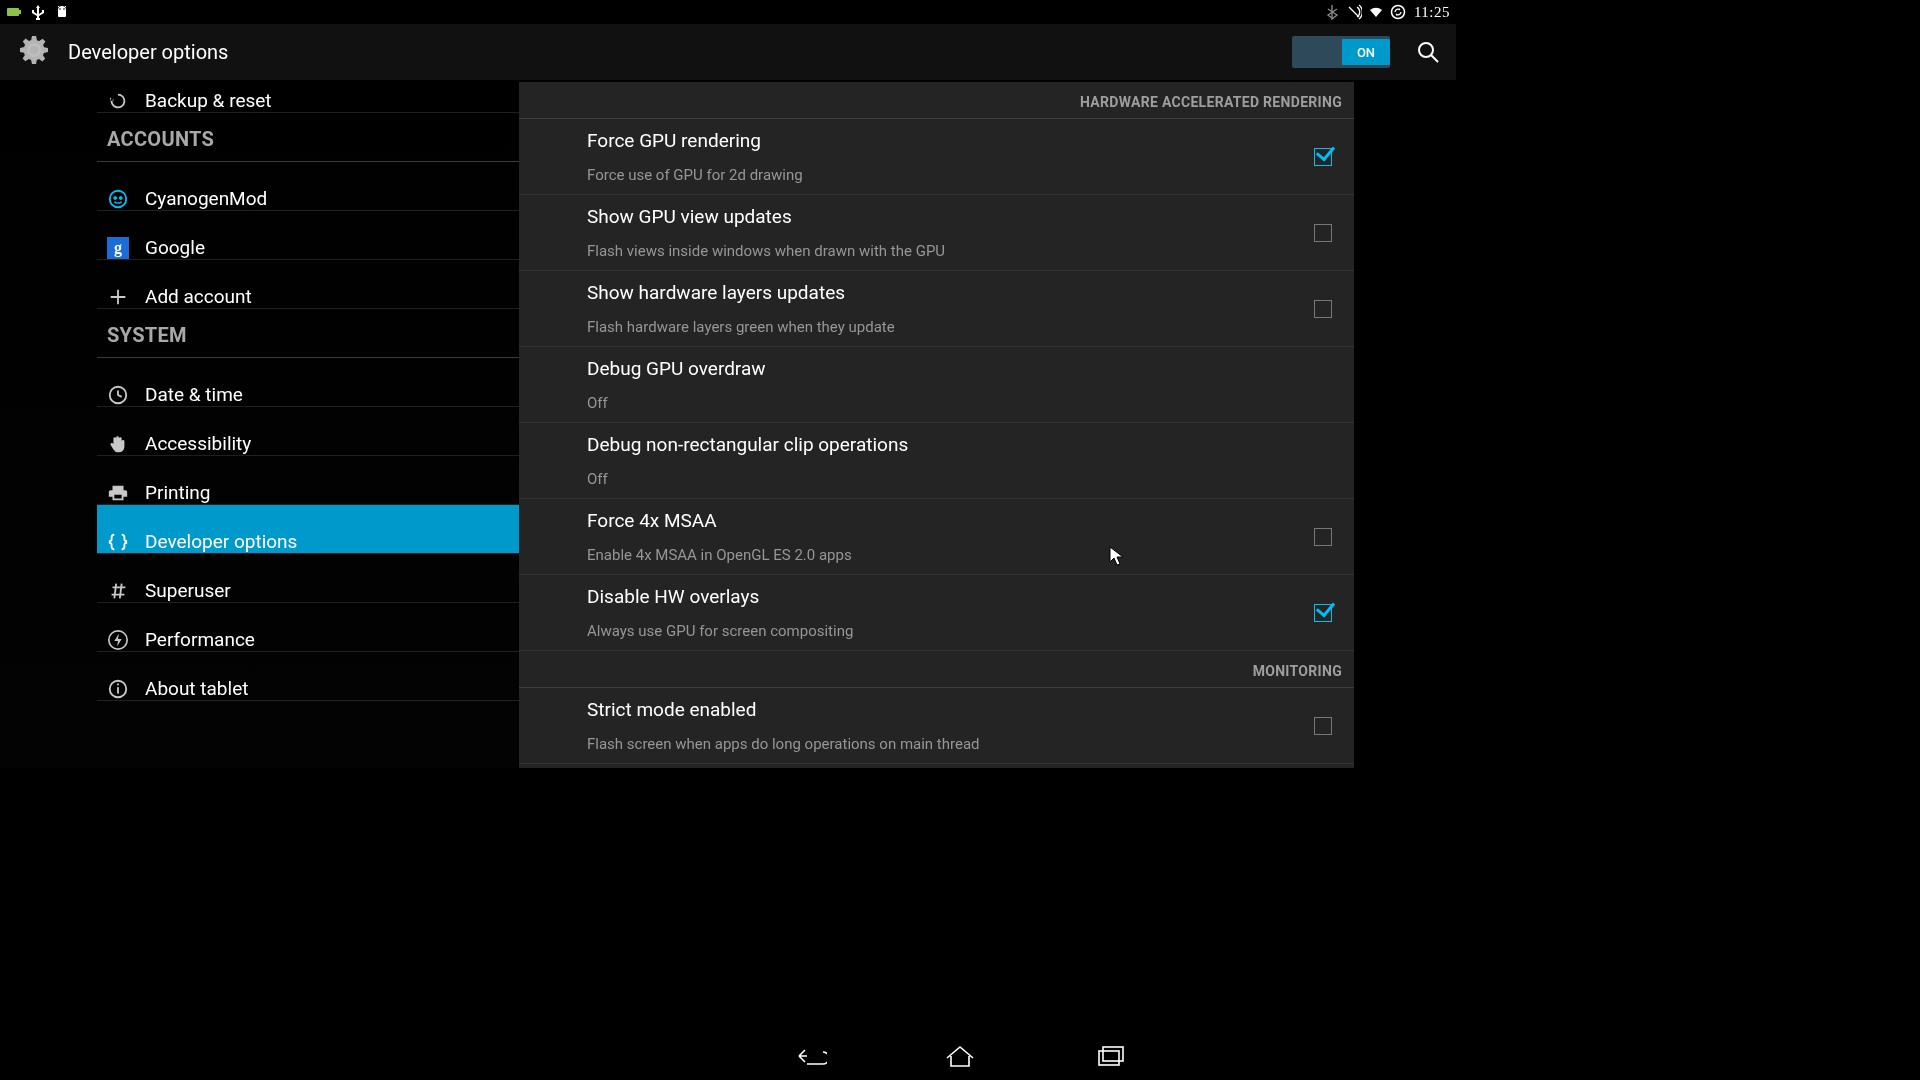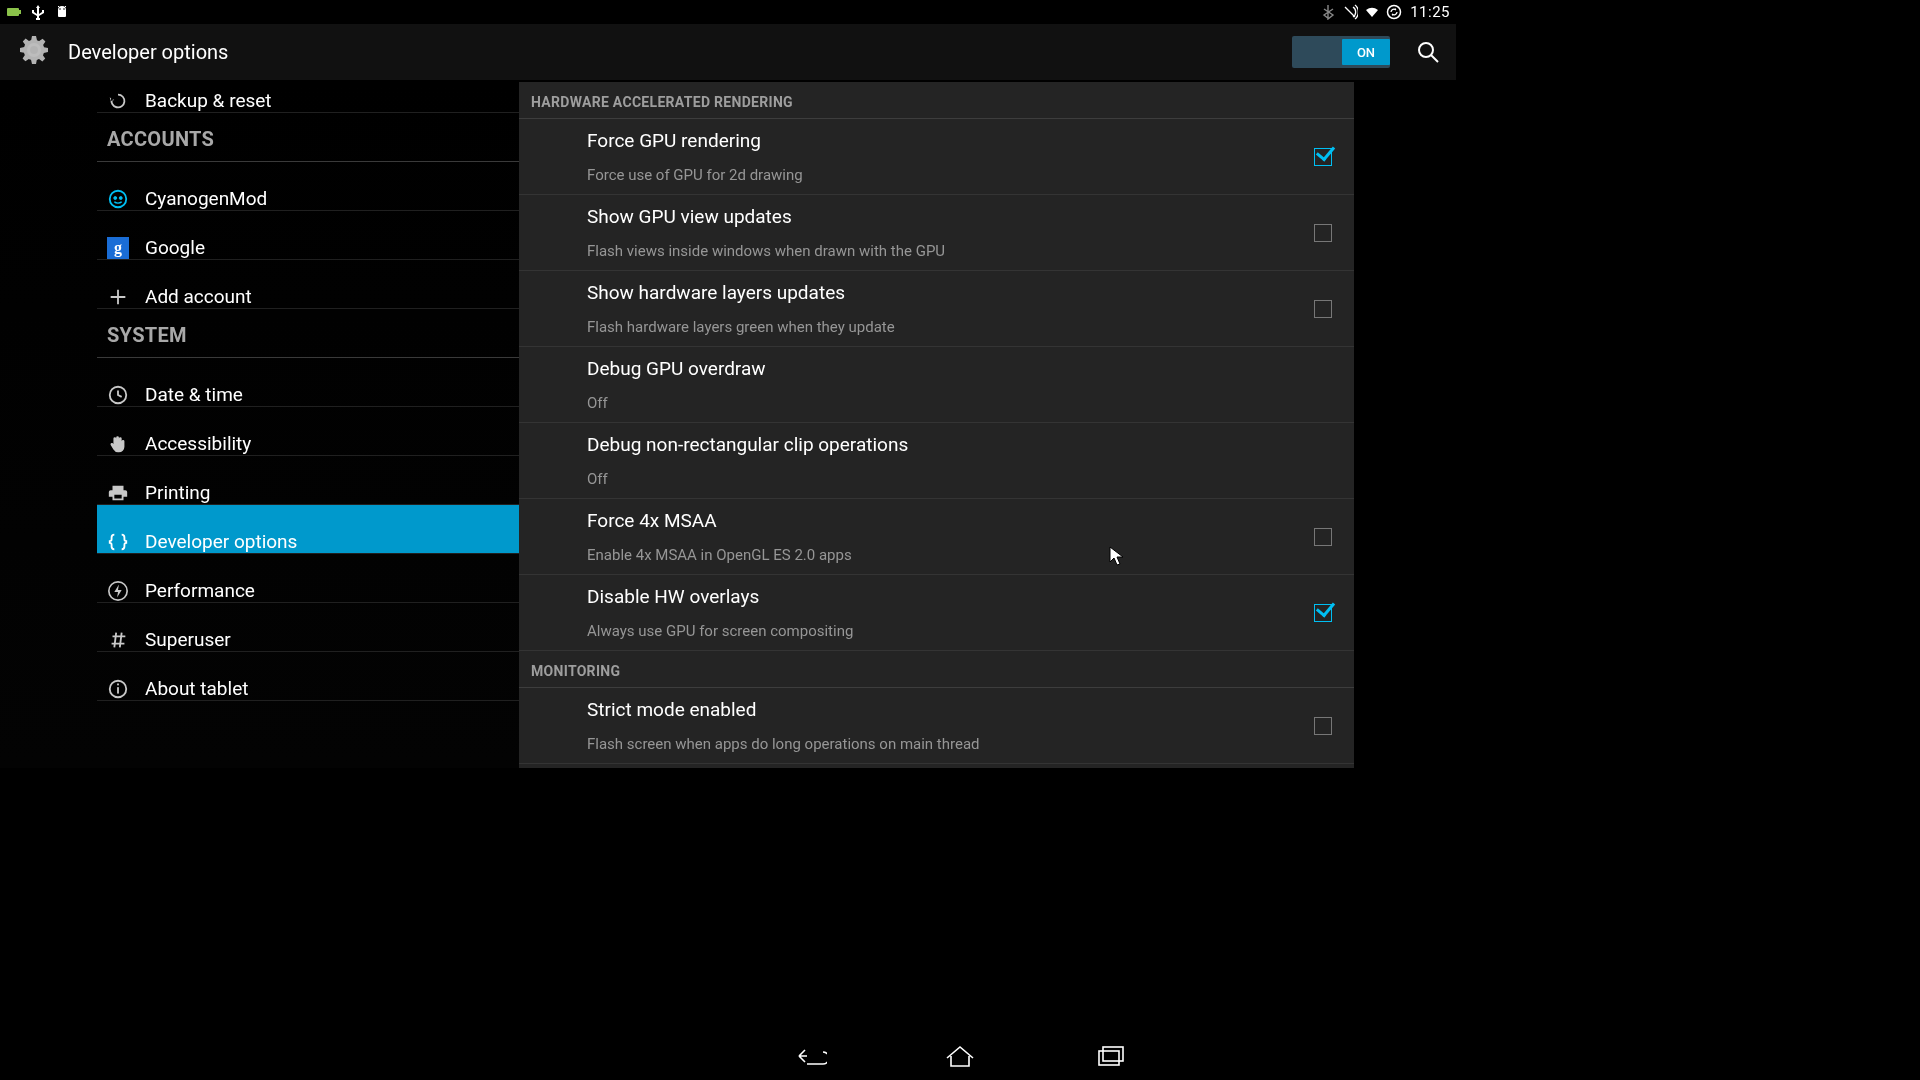--- a/index.html
+++ b/index.html
@@ -2,21 +2,21 @@
 <html><head>
 <meta charset="utf-8">
 <style>
 * { margin:0; padding:0; box-sizing:border-box; font-family:"Roboto","Helvetica Neue",Arial,sans-serif; -webkit-font-smoothing:antialiased; }
 html,body { width:1456px; height:816px; background:#000; color:#fff; overflow:hidden; }
 
 
 .status-bar { height:24px; background:#000; display:flex; align-items:center; justify-content:space-between; padding:0 6px; font-size:13px; color:#fff; }
 .status-left { display:flex; gap:8px; align-items:center; }
 .status-right { display:flex; gap:6px; align-items:center; }
-.status-right .clock { font-size:15px; letter-spacing:0.5px; margin-left:2px; color:#fff; }
+.status-right .clock { font-size:15px; letter-spacing:0.5px; margin-left:2px; color:#fff;font-family:Liberation Serif, serif; }
 .sb-ico { width:16px; height:16px; display:inline-flex; align-items:center; justify-content:center; }
 .sb-ico svg { width:16px; height:16px; fill:#fff; }
 .sb-ico.dim svg { fill:#888; }
 
 
 .action-bar { height:58px; background:#111; display:flex; align-items:center; justify-content:space-between; padding:0 14px 0 14px; border-bottom:2px solid #000; }
 .ab-left { display:flex; align-items:center; gap:14px; }
 .ab-title { font-size:20px; color:#fff; font-weight:400; }
 .ab-right { display:flex; align-items:center; gap:24px; }
 .ab-switch { width:98px; height:32px; background:#2e4a5a; border-radius:2px; position:relative; display:flex; align-items:center; justify-content:flex-end; }
@@ -36,21 +36,21 @@
 .side-item .icon svg { width:22px; height:22px; fill:#c8c8c8; }
 .side-item .label { font-size:19px; color:#fff; font-weight:400; }
 .side-item.selected { background:#0099cc; }
 .side-item.selected .label { color:#fff; }
 .side-item.selected .icon svg { fill:#fff; }
 .cyan-ico svg { fill:#00bff3 !important; stroke:#00bff3; }
 .google-ico { width:22px; height:22px; background:#1a6dd6; color:#fff; font-family:Georgia,serif; font-weight:700; font-size:16px; display:flex; align-items:center; justify-content:center; }
 
 
 .detail { flex:1; background:#242424; margin-right:102px; overflow:hidden; position:relative; }
-.det-header { font-size:14px; font-weight:700; color:#9e9e9e; padding:12px 12px 8px 12px; letter-spacing:0.3px; border-bottom:1px solid #3d3d3d; }
+.det-header { font-size:14px; font-weight:700; color:#9e9e9e; padding:12px 12px 8px 12px; letter-spacing:0.3px; border-bottom:1px solid #3d3d3d;text-align:right; }
 .det-item { display:flex; align-items:center; padding:10px 22px 10px 68px; border-bottom:1px solid #343434; min-height:62px; cursor:pointer; }
 .det-text { flex:1; display:flex; flex-direction:column; gap:14px; }
 .det-title { font-size:19px; color:#fff; font-weight:400; }
 .det-sub { font-size:15px; color:#969696; }
 .det-check { width:18px; height:18px; border:1.5px solid #777; position:relative; }
 .det-check.checked { border-color:#00bff3; }
 .det-check.checked::after { content:""; position:absolute; left:2px; top:-3px; width:14px; height:8px; border-left:3px solid #00bff3; border-bottom:3px solid #00bff3; transform:rotate(-50deg); }
 .det-item.last-visible { border-bottom:none; }
 
 
@@ -215,34 +215,34 @@
             <svg viewBox="0 0 24 24">
               <path d="M8 4c-2 0-3 1-3 3v2c0 1-.5 2-2 2v2c1.5 0 2 1 2 2v2c0 2 1 3 3 3M16 4c2 0 3 1 3 3v2c0 1 .5 2 2 2v2c-1.5 0-2 1-2 2v2c0 2-1 3-3 3" stroke="#fff" stroke-width="2" fill="none"></path>
             </svg>
           </span>
         <span class="label">Developer options</span>
       </div>
 
       <div class="side-item">
         <span class="icon">
             <svg viewBox="0 0 24 24">
+              <path d="M6 8h14M5 16h14M10 4l-2 16M16 4l-2 16" stroke="#c8c8c8" stroke-width="2" fill="none"></path>
+            </svg>
+          </span>
+        <span class="label">Superuser</span>
+      </div>
+
+      <div class="side-item">
+        <span class="icon">
+            <svg viewBox="0 0 24 24">
               <circle cx="12" cy="12" r="10" fill="none" stroke="#c8c8c8" stroke-width="1.8"></circle>
               <path d="M13 5l-5 8h4l-1 6 5-8h-4z"></path>
             </svg>
           </span>
         <span class="label">Performance</span>
-      </div>
-
-      <div class="side-item">
-        <span class="icon">
-            <svg viewBox="0 0 24 24">
-              <path d="M6 8h14M5 16h14M10 4l-2 16M16 4l-2 16" stroke="#c8c8c8" stroke-width="2" fill="none"></path>
-            </svg>
-          </span>
-        <span class="label">Superuser</span>
       </div>
 
       <div class="side-item">
         <span class="icon">
             <svg viewBox="0 0 24 24">
               <circle cx="12" cy="12" r="9" fill="none" stroke="#c8c8c8" stroke-width="2"></circle>
               <rect x="11" y="10" width="2" height="7" fill="#c8c8c8"></rect>
               <rect x="11" y="6" width="2" height="2" fill="#c8c8c8"></rect>
             </svg>
           </span>

